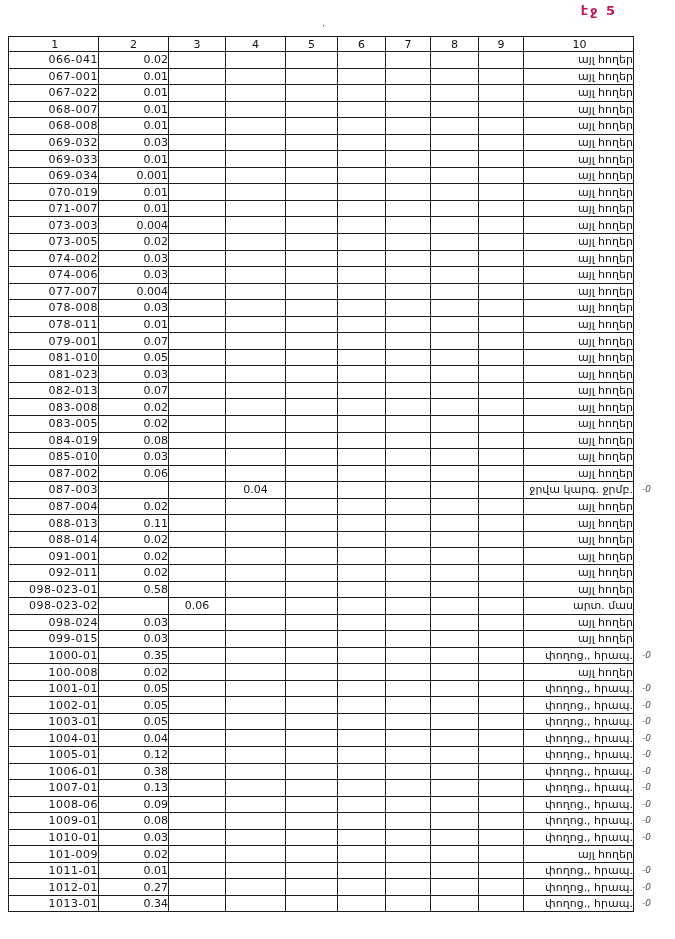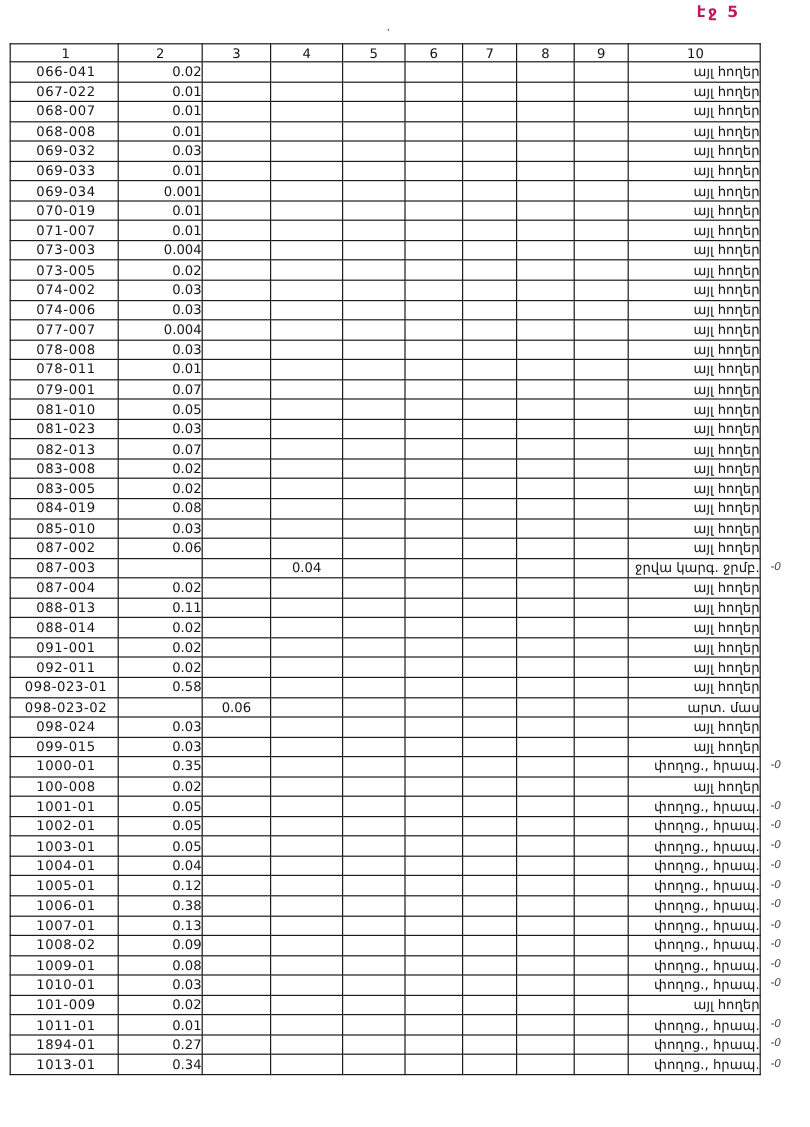--- a/index.html
+++ b/index.html
@@ -45,21 +45,21 @@
     font-size: 11px;
     text-align: center;
     color: #111;
   }
   .scan-table td {
     height: 16.55px;
     font-size: 11px;
     line-height: 1;
     color: #141414;
   }
-  .c1  { width: 90px;  text-align: center; padding-left: 3px; letter-spacing: 0.5px; }
+  .c1  { width: 90px;  text-align: right; padding-left: 3px; letter-spacing: 0.5px; }
   .c2  { width: 70px;  text-align: right; }
   .c3  { width: 57px;  text-align: center; }
   .c4  { width: 60px;  text-align: center; }
   .c5  { width: 52px; }
   .c6  { width: 48px; }
   .c7  { width: 45px; }
   .c8  { width: 48px; }
   .c9  { width: 45px; }
   .c10 { width: 110px; text-align: right; padding-left: 2px; font-size: 10px; }
   th.markcol, td.markcol {
@@ -103,20 +103,33 @@
     <td class="c4"></td>
     <td class="c5"></td>
     <td class="c6"></td>
     <td class="c7"></td>
     <td class="c8"></td>
     <td class="c9"></td>
     <td class="c10">այլ հողեր</td>
     <td class="markcol"></td>
   </tr>
       <tr>
+    <td class="c1">067-001</td>
+    <td class="c2">0.01</td>
+    <td class="c3"></td>
+    <td class="c4"></td>
+    <td class="c5"></td>
+    <td class="c6"></td>
+    <td class="c7"></td>
+    <td class="c8"></td>
+    <td class="c9"></td>
+    <td class="c10">այլ հողեր</td>
+    <td class="markcol"></td>
+  </tr>
+      <tr>
     <td class="c1">067-022</td>
     <td class="c2">0.01</td>
     <td class="c3"></td>
     <td class="c4"></td>
     <td class="c5"></td>
     <td class="c6"></td>
     <td class="c7"></td>
     <td class="c8"></td>
     <td class="c9"></td>
     <td class="c10">այլ հողեր</td>
@@ -662,21 +675,21 @@
     <td class="c4"></td>
     <td class="c5"></td>
     <td class="c6"></td>
     <td class="c7"></td>
     <td class="c8"></td>
     <td class="c9"></td>
     <td class="c10">փողոց., հրապ.</td>
     <td class="markcol">-0</td>
   </tr>
       <tr>
-    <td class="c1">1008-02</td>
+    <td class="c1">1008-06</td>
     <td class="c2">0.09</td>
     <td class="c3"></td>
     <td class="c4"></td>
     <td class="c5"></td>
     <td class="c6"></td>
     <td class="c7"></td>
     <td class="c8"></td>
     <td class="c9"></td>
     <td class="c10">փողոց., հրապ.</td>
     <td class="markcol">-0</td>
@@ -727,21 +740,21 @@
     <td class="c4"></td>
     <td class="c5"></td>
     <td class="c6"></td>
     <td class="c7"></td>
     <td class="c8"></td>
     <td class="c9"></td>
     <td class="c10">փողոց., հրապ.</td>
     <td class="markcol">-0</td>
   </tr>
       <tr>
-    <td class="c1">1894-01</td>
+    <td class="c1">1012-01</td>
     <td class="c2">0.27</td>
     <td class="c3"></td>
     <td class="c4"></td>
     <td class="c5"></td>
     <td class="c6"></td>
     <td class="c7"></td>
     <td class="c8"></td>
     <td class="c9"></td>
     <td class="c10">փողոց., հրապ.</td>
     <td class="markcol">-0</td>

